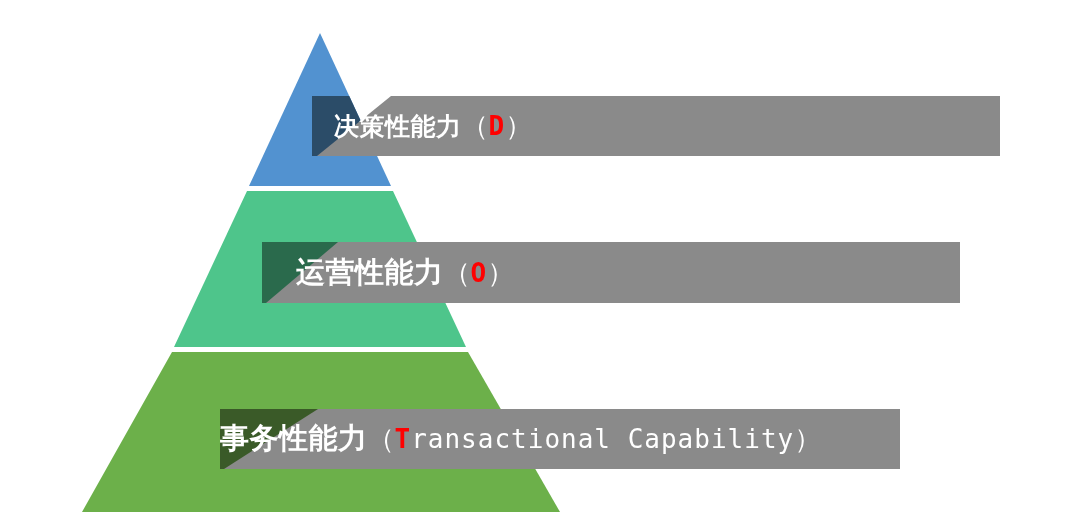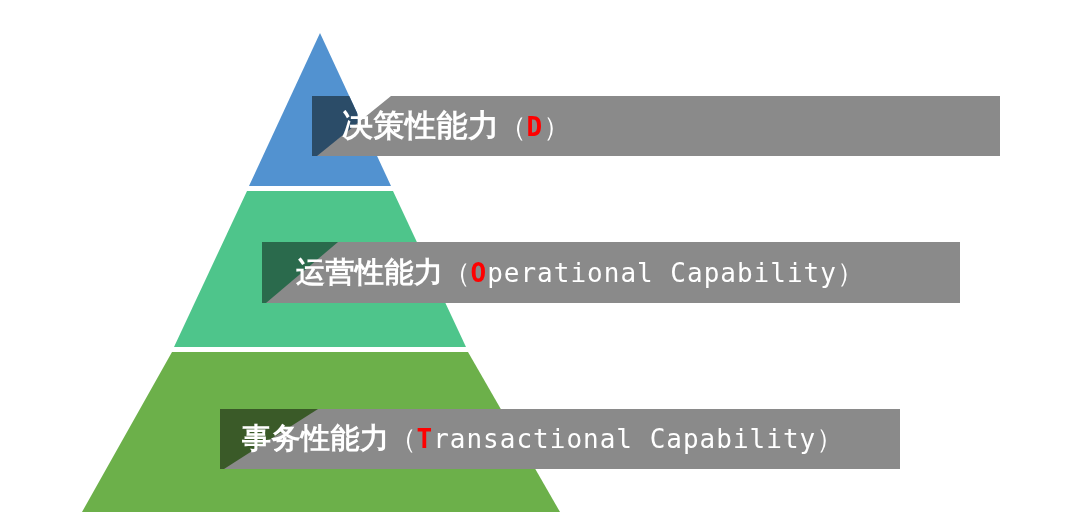--- a/index.html
+++ b/index.html
@@ -66,21 +66,21 @@
   }
 
   
   #banner-decisional {
     left: 312px;
     top: 96px;
     width: 688px;
     height: 60px;
     padding-left: 22px;
   }
-  #banner-decisional .cn { font-size: 31px; margin-left: 8px; }
+  #banner-decisional .cn { font-size: 25px; }
   #banner-decisional .paren { font-size: 27px; }
   #banner-decisional .en,
   #banner-decisional .initial { font-size: 26px; }
 
   
   #banner-operational {
     left: 262px;
     top: 242px;
     width: 698px;
     height: 61px;
@@ -90,21 +90,20 @@
   #banner-operational .paren { font-size: 27px; }
   #banner-operational .en,
   #banner-operational .initial { font-size: 26px; }
 
   
   #banner-transactional {
     left: 220px;
     top: 409px;
     width: 680px;
     height: 60px;
-    padding-left: 22px;
   }
   #banner-transactional .cn { font-size: 29px; }
   #banner-transactional .paren { font-size: 27px; }
   #banner-transactional .en,
   #banner-transactional .initial { font-size: 26px; }
 </style>
 </head>
 <body>
 
 <div id="canvas">
@@ -148,21 +147,20 @@
       <span class="paren">）</span>
     </div>
   </div>
 
   <div class="banner" id="banner-operational">
     <div class="banner-bg" style="background:#8a8a8a; clip-path: polygon(76px 0, 100% 0, 100% 100%, 4px 100%);"></div>
     <div class="banner-label">
       <span class="cn">运营性能力</span>
       <span class="paren">（</span>
       <span class="initial" style="color:#ff0000">O</span>
-      <span class="en">perational Capability</span>
       <span class="paren">）</span>
     </div>
   </div>
 
   <div class="banner" id="banner-transactional">
     <div class="banner-bg" style="background:#8a8a8a; clip-path: polygon(98px 0, 100% 0, 100% 100%, 4px 100%);"></div>
     <div class="banner-label">
       <span class="cn">事务性能力</span>
       <span class="paren">（</span>
       <span class="initial" style="color:#ff0000">T</span>

